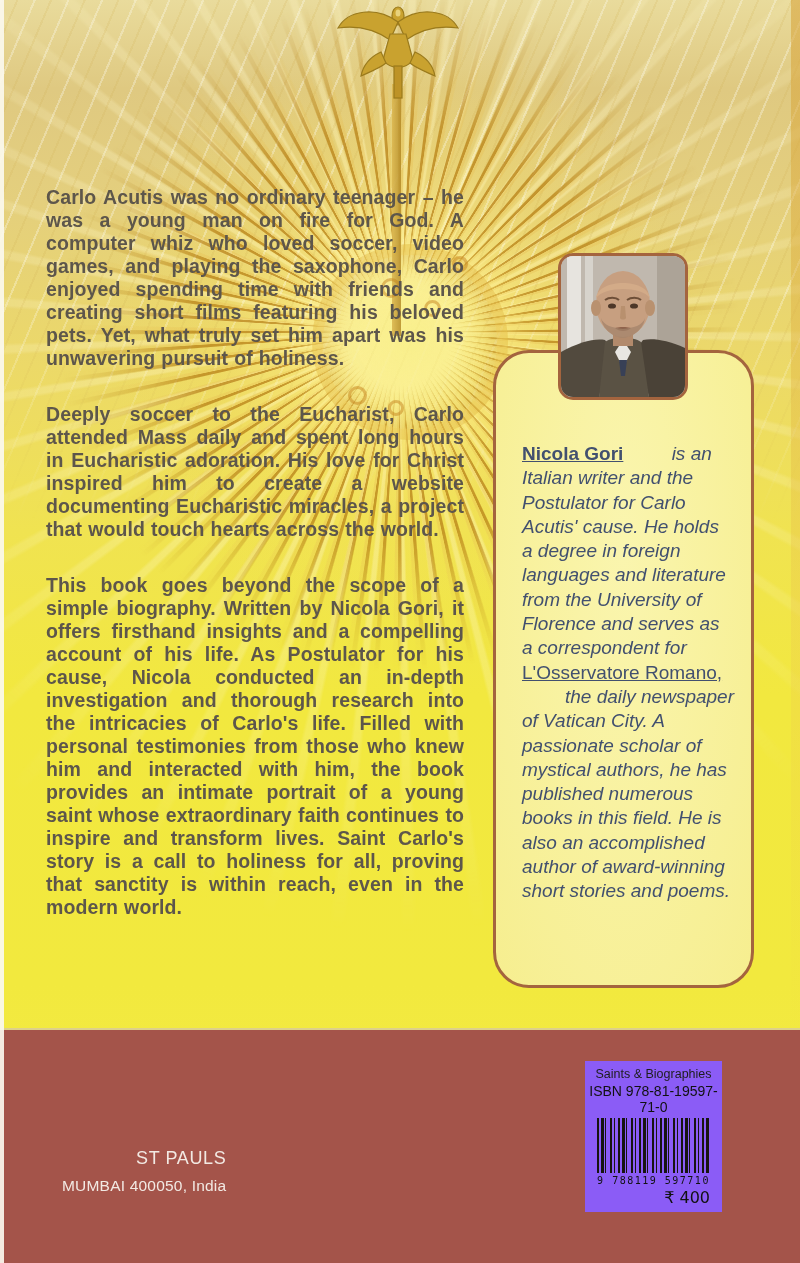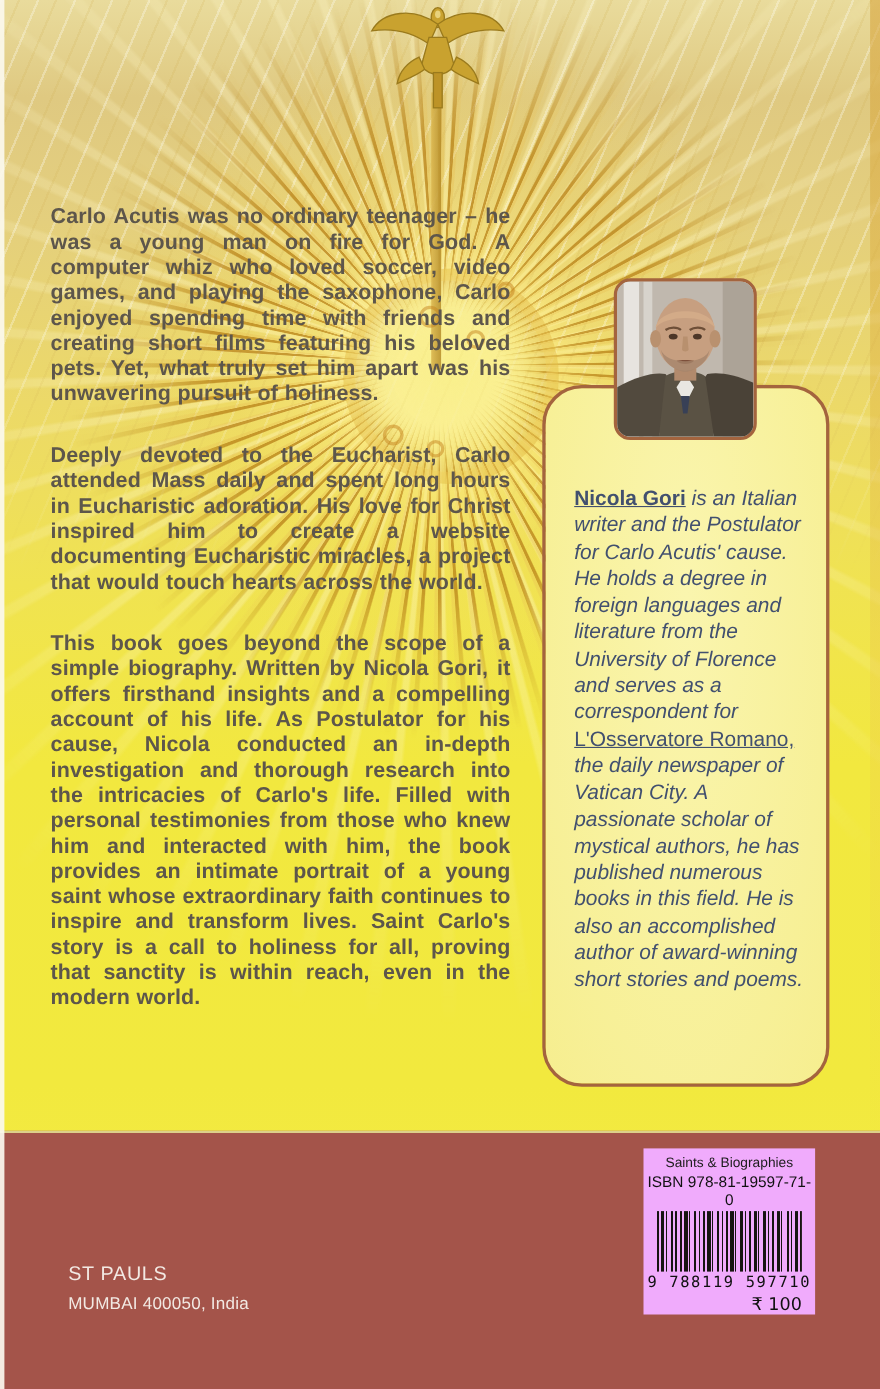--- a/index.html
+++ b/index.html
@@ -50,38 +50,38 @@
   
   .bio-box{position:absolute;left:493px;top:350px;width:261px;height:638px;z-index:9;
     border:3px solid #a4643e;border-radius:36px;box-sizing:border-box;
     background:radial-gradient(ellipse at 50% 30%, #faf5ae, #f6ee8f);}
   .photo{position:absolute;left:558px;top:253px;width:130px;height:147px;z-index:11;
     border:3px solid #a4643e;border-radius:15px;box-sizing:border-box;overflow:hidden;background:#c6beb4;}
   .photo svg{display:block;}
   .bio-text{position:absolute;left:522px;top:423px;width:212px;z-index:12;
     font-size:19px;line-height:24.3px;color:#42506f;}
   .bio-text .b{font-weight:bold;font-style:normal;text-decoration:underline;}
-  .bio-text .i{font-style:italic;}
+  .bio-text .i{font-style:italic;margin-left:43px;}
   .bio-text .r{font-style:normal;text-decoration:underline;}
   
   .footer{position:absolute;left:0;top:1028px;width:800px;height:235px;z-index:8;
     background:#a4544a;border-top:2px solid #ddd08a;box-sizing:border-box;}
-  .publisher{position:absolute;left:62px;top:118px;color:#f2e9e3;}
+  .publisher{position:absolute;left:62px;top:118px;color:#f2e9e3;text-align:right;}
   .pub-name{font-size:18px;letter-spacing:.6px;margin-bottom:5px;}
   .pub-line{font-size:15.5px;line-height:23px;letter-spacing:.2px;}
-  .barcode-box{position:absolute;left:585px;top:14px;width:156px;height:151px;background:#f0abfc;}
+  .barcode-box{position:absolute;left:585px;top:31px;width:137px;height:151px;background:#8b5cf6;}
   .cat{margin-top:6px;text-align:center;font-size:12.5px;color:#1d1d1d;}
   .isbn{margin-top:2px;text-align:center;font-family:Liberation Sans, sans-serif;font-size:14px;color:#111;}
   .bars{height:55px;margin:3px 12px 0;
     background:repeating-linear-gradient(90deg,
       #171411 0 2px, transparent 2px 4px, #171411 4px 7px, transparent 7px 8px,
       #171411 8px 9px, transparent 9px 13px, #171411 13px 15px, transparent 15px 17px,
       #171411 17px 18px, transparent 18px 21px);}
   .digits{margin-top:2px;text-align:center;font-family:"DejaVu Sans Mono", monospace;
-    font-size:14px;letter-spacing:1.5px;color:#111;white-space:pre;}
+    font-size:10px;letter-spacing:1.5px;color:#111;white-space:pre;}
   .price{margin-top:2px;text-align:right;padding-right:12px;font-size:16px;color:#111;
     font-family:"DejaVu Sans", sans-serif;}
 </style>
 </head>
 <body>
 
 <div class="cover">
 
   <div class="layer rays-soft"></div>
   <div class="layer glow"></div>
@@ -104,21 +104,21 @@
       <path d="M97 52 C108 57, 115 66, 117 76 C106 71, 98 68, 92 63 Z"></path>
       <rect x="76" y="66" width="8" height="32" fill="#bd9327"></rect>
     </g>
     <ellipse cx="80" cy="13" rx="2.5" ry="3.5" fill="#e8d27c" stroke="none"></ellipse>
   </svg>
   <div class="layer edge-right"></div>
   <div class="layer edge-left"></div>
 
   <div class="synopsis">
     <p>Carlo Acutis was no ordinary teenager – he was a young man on fire for God. A computer whiz who loved soccer, video games, and playing the saxophone, Carlo enjoyed spending time with friends and creating short films featuring his beloved pets. Yet, what truly set him apart was his unwavering pursuit of holiness.</p>
-    <p>Deeply devoted to the Eucharist, Carlo attended Mass daily and spent long hours in Eucharistic adoration. His love for Christ inspired him to create a website documenting Eucharistic miracles, a project that would touch hearts across the world.</p>
+    <p>Deeply soccer to the Eucharist, Carlo attended Mass daily and spent long hours in Eucharistic adoration. His love for Christ inspired him to create a website documenting Eucharistic miracles, a project that would touch hearts across the world.</p>
     <p>This book goes beyond the scope of a simple biography. Written by Nicola Gori, it offers firsthand insights and a compelling account of his life. As Postulator for his cause, Nicola conducted an in-depth investigation and thorough research into the intricacies of Carlo's life. Filled with personal testimonies from those who knew him and interacted with him, the book provides an intimate portrait of a young saint whose extraordinary faith continues to inspire and transform lives. Saint Carlo's story is a call to holiness for all, proving that sanctity is within reach, even in the modern world.</p>
   </div>
 
   <div class="bio-box"></div>
   <div class="photo">
     <svg width="124" height="141" viewBox="0 0 124 141">
       <rect width="124" height="141" fill="#c0b8ae"></rect>
       <rect x="6" y="0" width="14" height="141" fill="#e7e4df"></rect>
       <rect x="24" y="0" width="8" height="141" fill="#d7d3cc"></rect>
       <rect x="96" y="0" width="28" height="141" fill="#aca397"></rect>
@@ -146,17 +146,17 @@
   <div class="footer">
     <div class="publisher">
       <div class="pub-name">ST PAULS</div>
       <div class="pub-line">MUMBAI 400050, India</div>
     </div>
     <div class="barcode-box">
       <div class="cat">Saints &amp; Biographies</div>
       <div class="isbn">ISBN 978-81-19597-71-0</div>
       <div class="bars"></div>
       <div class="digits">9 788119 597710</div>
-      <div class="price">₹ 100</div>
+      <div class="price">₹ 400</div>
     </div>
   </div>
 
 </div>
 
 </body></html>

